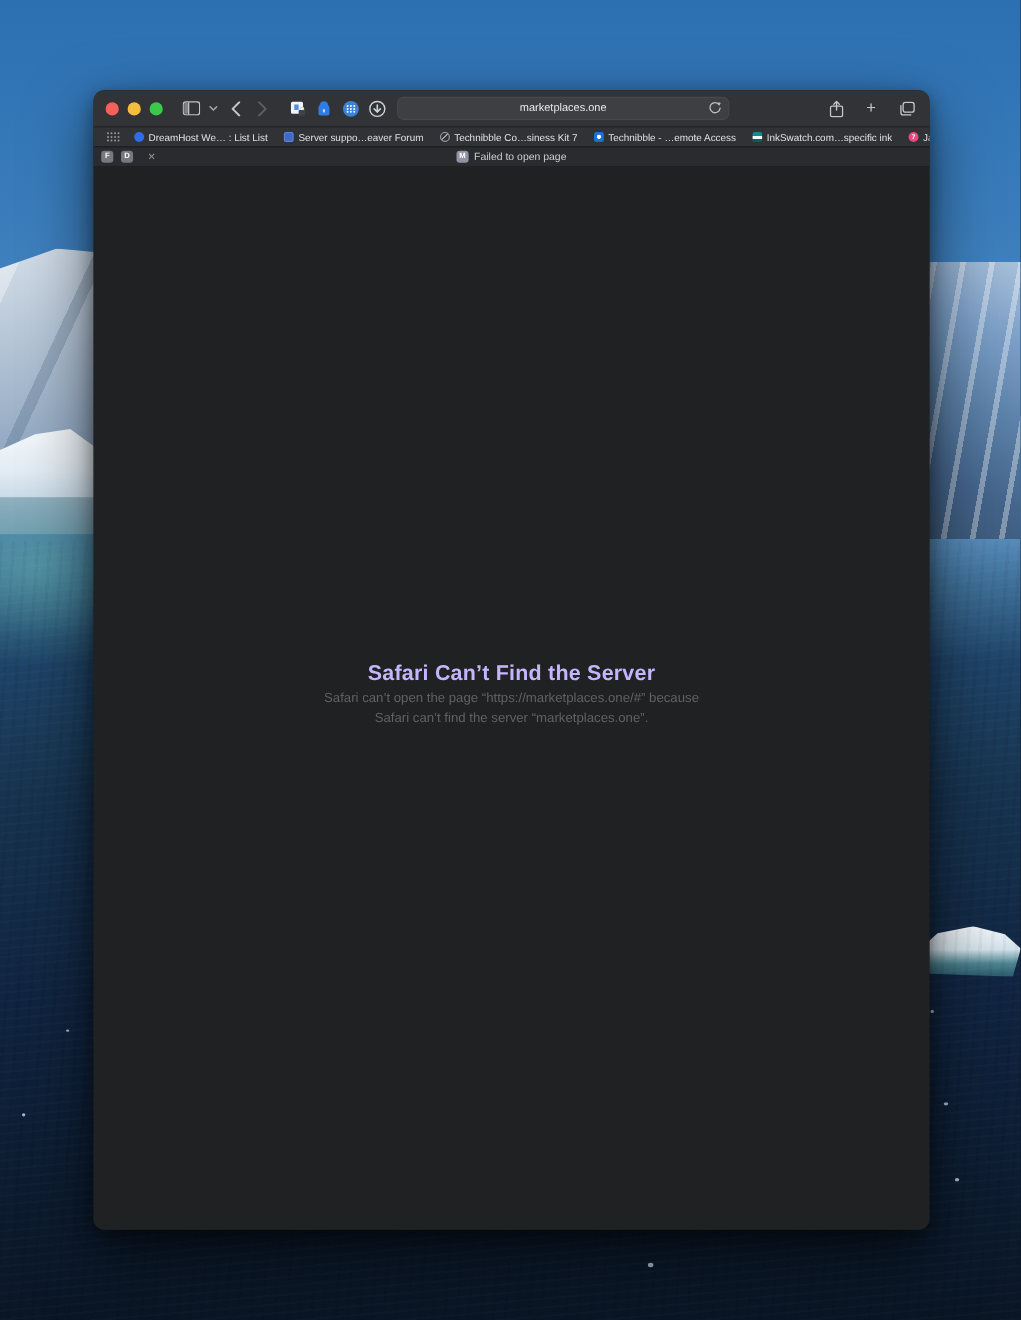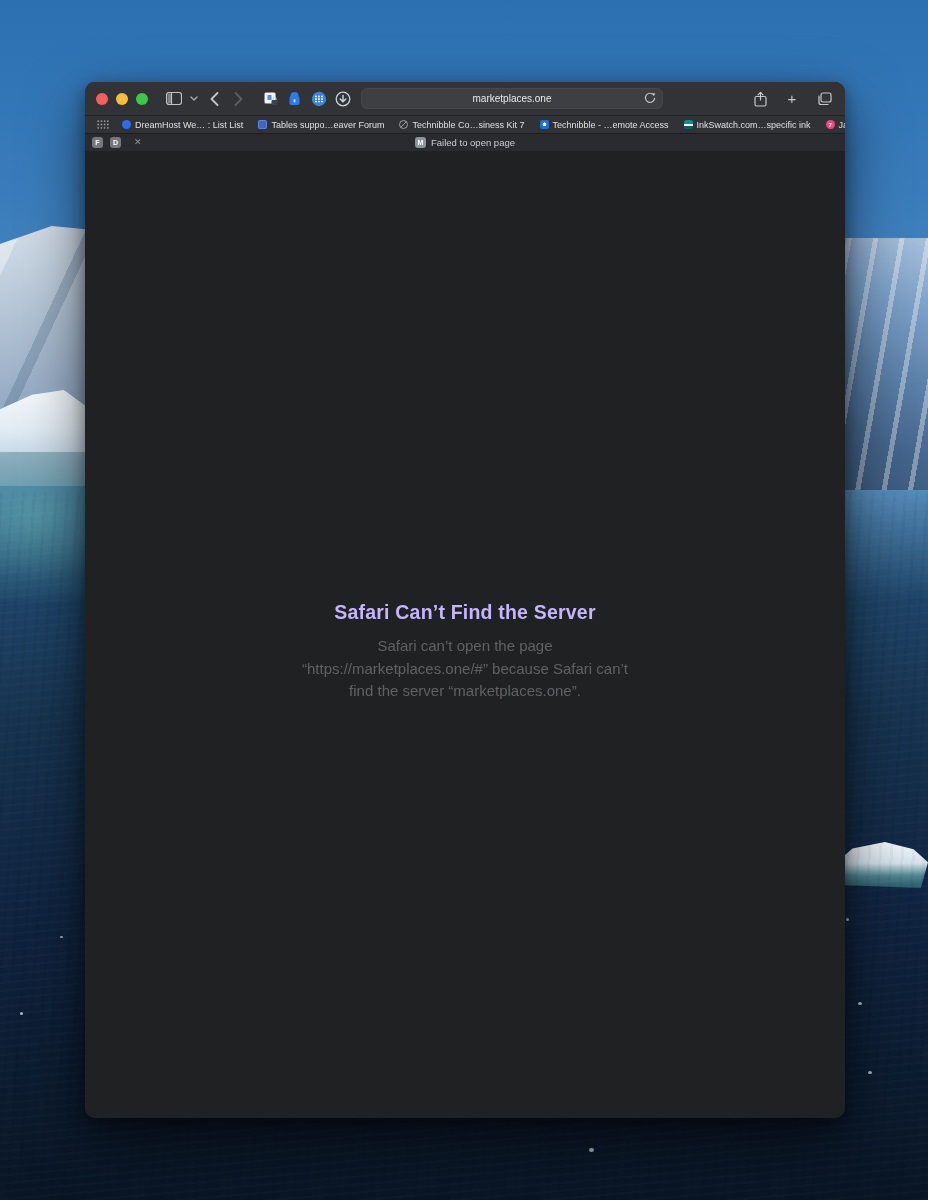--- a/index.html
+++ b/index.html
@@ -85,21 +85,21 @@
     font-size:7px; font-weight:700; display:flex; align-items:center; justify-content:center;
     margin-right:7px; }
   .tab-close { color:#96969a; font-size:9px; margin-left:6px; line-height:1; }
   .tab-title { position:absolute; left:0; right:0; display:flex; 
     justify-content:center; gap:5px; font-size:9.5px; color:#cfcfd1; pointer-events:none; }
   .m-ico { width:11px; height:11px; border-radius:3px; background:#8f94a2; color:#fff;
     font-size:7px; font-weight:700; display:flex; align-items:center; justify-content:center; }
 
   .content { flex:1; background:#202122; text-align:center; }
   .err-title { padding-top:450px; font-size:19.5px; font-weight:700; color:#c4b5fd; letter-spacing:.2px; }
-  .err-msg { width:344px; margin:11px auto 0; font-size:15px; line-height:1.5; color:#616165; }
+  .err-msg { width:344px; margin:1px auto 0; font-size:12px; line-height:1.5; color:#616165; }
 
   svg { display:block; }
 </style>
 </head>
 <body>
 
 <div class="desktop">
   <div class="bg-el ice-slope-left"></div>
   <div class="bg-el berg-white-left"></div>
   <div class="bg-el water-glow-left"></div>
@@ -235,21 +235,21 @@
             </g>
           </svg>
       </span>
 
       <span class="fav">
         <span class="fi fi-dreamhost"></span>
         <span>DreamHost We… : List List</span>
       </span>
       <span class="fav">
         <span class="fi fi-forum"></span>
-        <span>Tables suppo…eaver Forum</span>
+        <span>Server suppo…eaver Forum</span>
       </span>
       <span class="fav">
         <span class="fi fi-technibble"></span>
         <span>Technibble Co…siness Kit 7</span>
       </span>
       <span class="fav">
         <span class="fi fi-splashtop"></span>
         <span>Technibble - …emote Access</span>
       </span>
       <span class="fav">

